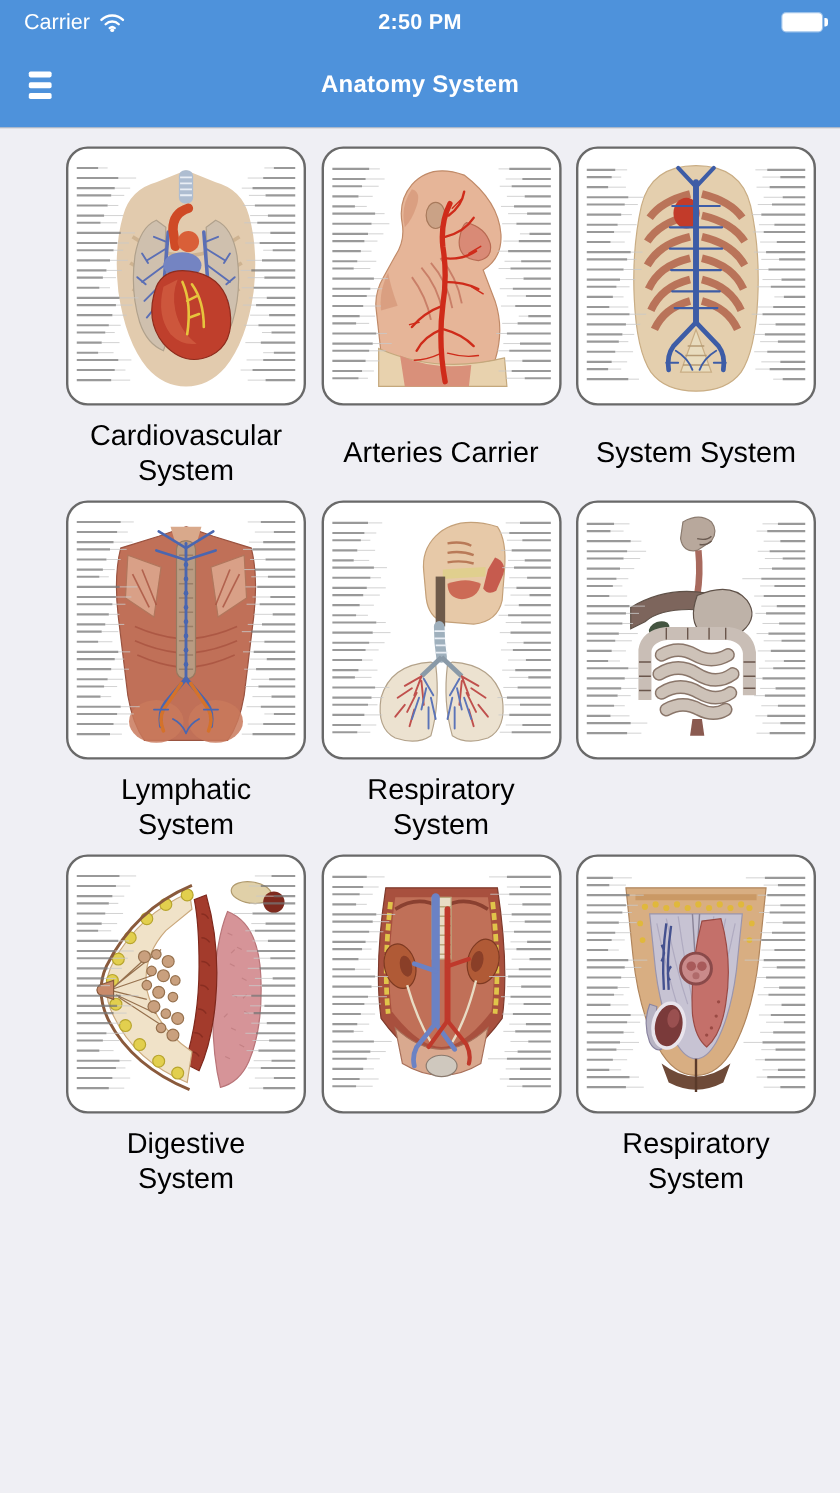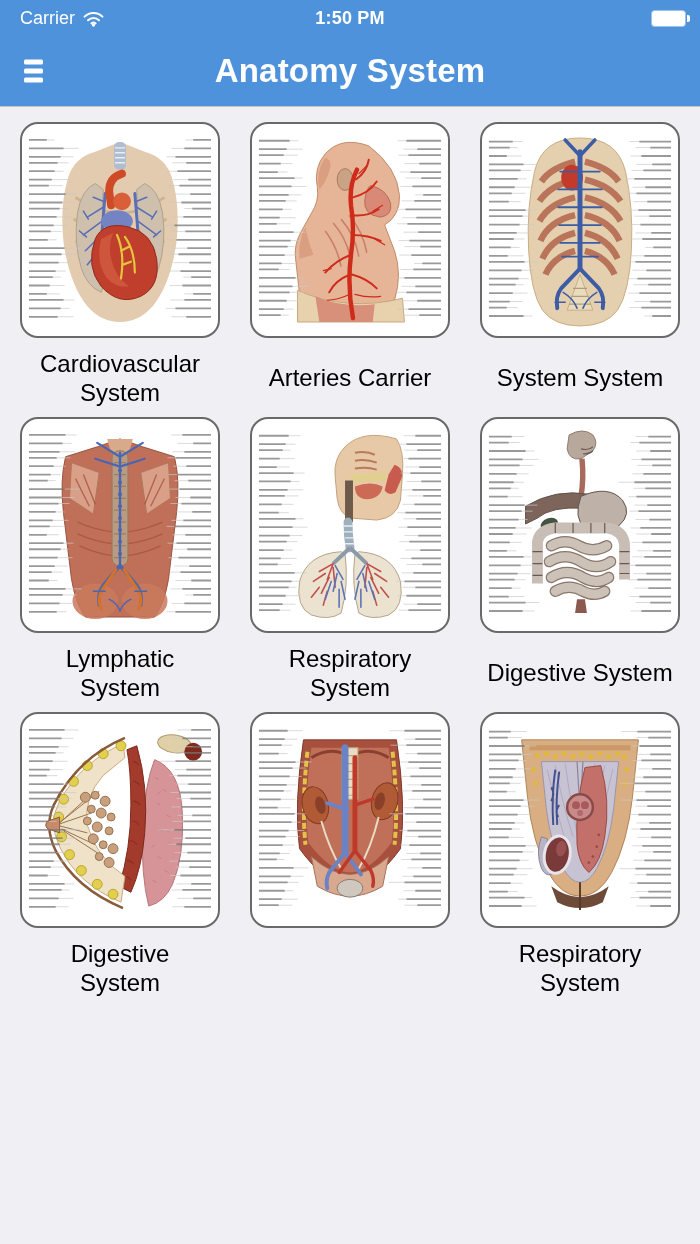--- a/index.html
+++ b/index.html
@@ -16,28 +16,28 @@
     padding:0 10px 0 20px;color:#fff;position:relative;}
   .sb-left{display:flex;align-items:center;gap:7px;font-size:18px;z-index:1;}
   .sb-time{position:absolute;left:0;right:0;top:0;height:36px;display:flex;align-items:center;
     justify-content:center;font-size:18px;font-weight:700;letter-spacing:.2px;}
   .sb-right{display:flex;align-items:center;z-index:1;}
   .battery{display:flex;align-items:center;}
   .batt-body{width:33px;height:15px;background:#fff;border-radius:3px;
     box-shadow:0 0 0 1px rgba(255,255,255,.45);}
   .batt-nub{width:3px;height:7px;background:#fff;border-radius:0 2px 2px 0;margin-left:2px;}
   .navbar{height:70px;display:flex;align-items:center;justify-content:center;position:relative;}
-  .nav-title{color:#fff;font-size:33px;font-weight:700;margin:0;letter-spacing:.2px;}
+  .nav-title{color:#fff;font-size:20px;font-weight:700;margin:0;letter-spacing:.2px;}
   .menu-btn{position:absolute;left:18px;top:50%;transform:translateY(-50%);
     background:none;border:none;padding:6px;cursor:pointer;}
   .hamburger i{display:block;width:19px;height:5px;background:#fff;border-radius:1.5px;margin:0 0 4px 0;}
   .hamburger i:last-child{margin-bottom:0;}
   
   .grid{padding:16px 20px 0;display:grid;grid-template-columns:repeat(3,200px);
-    justify-content:space-between;}
+    justify-content:space-between;margin-left:35px;}
   .cell{width:200px;cursor:pointer;}
   .card{height:216px;background:#fff;border:2px solid #696969;border-radius:18px;
     box-sizing:border-box;padding:4px;overflow:hidden;}
   svg.art{width:100%;height:100%;display:block;}
   .label{min-height:79px;display:flex;flex-direction:column;justify-content:center;
     font-size:24px;line-height:29px;color:#000;text-align:center;}
   .label span{display:block;}
 </style>
 </head>
 <body>
@@ -50,21 +50,21 @@
         <span>Carrier</span>
         <svg width="23" height="17" viewBox="0 0 24 18">
           <g fill="none" stroke="#ffffff" stroke-width="2.1" stroke-linecap="round">
             <path d="M2.5 7 a 13.5 13.5 0 0 1 19 0"></path>
             <path d="M6.2 10.8 a 8.3 8.3 0 0 1 11.6 0"></path>
             <path d="M9.8 14.2 a 3.2 3.2 0 0 1 4.4 0"></path>
           </g>
           <circle cx="12" cy="16" r="1.7" fill="#ffffff"></circle>
         </svg>
       </div>
-      <div class="sb-time">1:50 PM</div>
+      <div class="sb-time">2:50 PM</div>
       <div class="sb-right">
         <span class="battery">
           <span class="batt-body"></span>
             <span class="batt-nub"></span>
         </span>
       </div>
     </div>
     <div class="navbar">
       <button class="menu-btn">
         <span class="hamburger"><i></i><i></i><i></i></span>
@@ -267,24 +267,20 @@
             <g fill="none" stroke="#cdc2b8" stroke-width="9" stroke-linecap="round">
               <path d="M66 124 Q80 116 94 124 Q108 132 122 124 M64 140 Q80 130 96 140 Q112 150 126 140 M66 156 Q82 146 98 156 Q112 164 124 156 M70 170 Q84 162 98 170 Q110 176 120 170"></path>
             </g>
             <path fill="#8a5a50" d="M92 178 h8 l2 14 h-12 Z"></path>
           </g>
         <g>
               <path d="M26 13.6h13M151 13.6h13M23 19.7h11M146 19.7h9M40 28.2h9M152 28.2h14M37 36.7h16M147 36.7h10M34 42.8h14M153 42.8h15M31 51.3h12M148 51.3h11M28 59.8h10M134 59.8h16M25 65.9h8M149 65.9h12M22 74.4h15M144 74.4h8M39 82.9h13M150 82.9h13M36 89.0h11M145 89.0h9M33 97.5h9M151 97.5h14M30 106.0h16M146 106.0h10M27 112.1h14M152 112.1h15M24 120.6h12M147 120.6h11M21 129.1h10M153 129.1h16M38 135.2h8M148 135.2h12M35 143.7h15M143 143.7h8M32 152.2h13M149 152.2h13M29 158.3h11M144 158.3h9M26 166.8h9M150 166.8h14M23 175.3h16M145 175.3h10M40 181.4h14M151 181.4h15M37 189.9h12M146 189.9h11" stroke="#c9c9c9" stroke-width="0.7" fill="none"></path>
               <path d="M3 13.6h23M164 13.6h23M3 19.7h20M155 19.7h32M3 28.2h37M166 28.2h21M3 36.7h34M157 36.7h30M3 42.8h31M168 42.8h19M3 51.3h28M159 51.3h28M3 59.8h25M150 59.8h37M3 65.9h22M161 65.9h26M3 74.4h19M152 74.4h35M3 82.9h36M163 82.9h24M3 89.0h33M154 89.0h33M3 97.5h30M165 97.5h22M3 106.0h27M156 106.0h31M3 112.1h24M167 112.1h20M3 120.6h21M158 120.6h29M3 129.1h18M169 129.1h18M3 135.2h35M160 135.2h27M3 143.7h32M151 143.7h36M3 152.2h29M162 152.2h25M3 158.3h26M153 158.3h34M3 166.8h23M164 166.8h23M3 175.3h20M155 175.3h32M3 181.4h37M166 181.4h21M3 189.9h34M157 189.9h30" stroke="#777777" stroke-width="1.8" fill="none" opacity="0.75"></path>
             </g>
           </svg>
-      </div>
-      <div class="label">
-        <span>Digestive System</span>
-        <span></span>
       </div>
     </div>
 
     <div class="cell">
       <div class="card">
         <svg class="art" viewBox="0 0 190 206">
           <g>
             <ellipse cx="150" cy="26" rx="17" ry="9" fill="#e0d0a8" stroke="#b09a6e" transform="rotate(8 150 26)"></ellipse>
             <circle cx="169" cy="34" r="9" fill="#7e2a1e"></circle>
             <path fill="#d69498" stroke="#b87478" d="M130 42 Q156 52 158 96 Q160 140 148 168 Q140 186 124 190 Q116 158 118 112 Q120 66 130 42 Z"></path>

